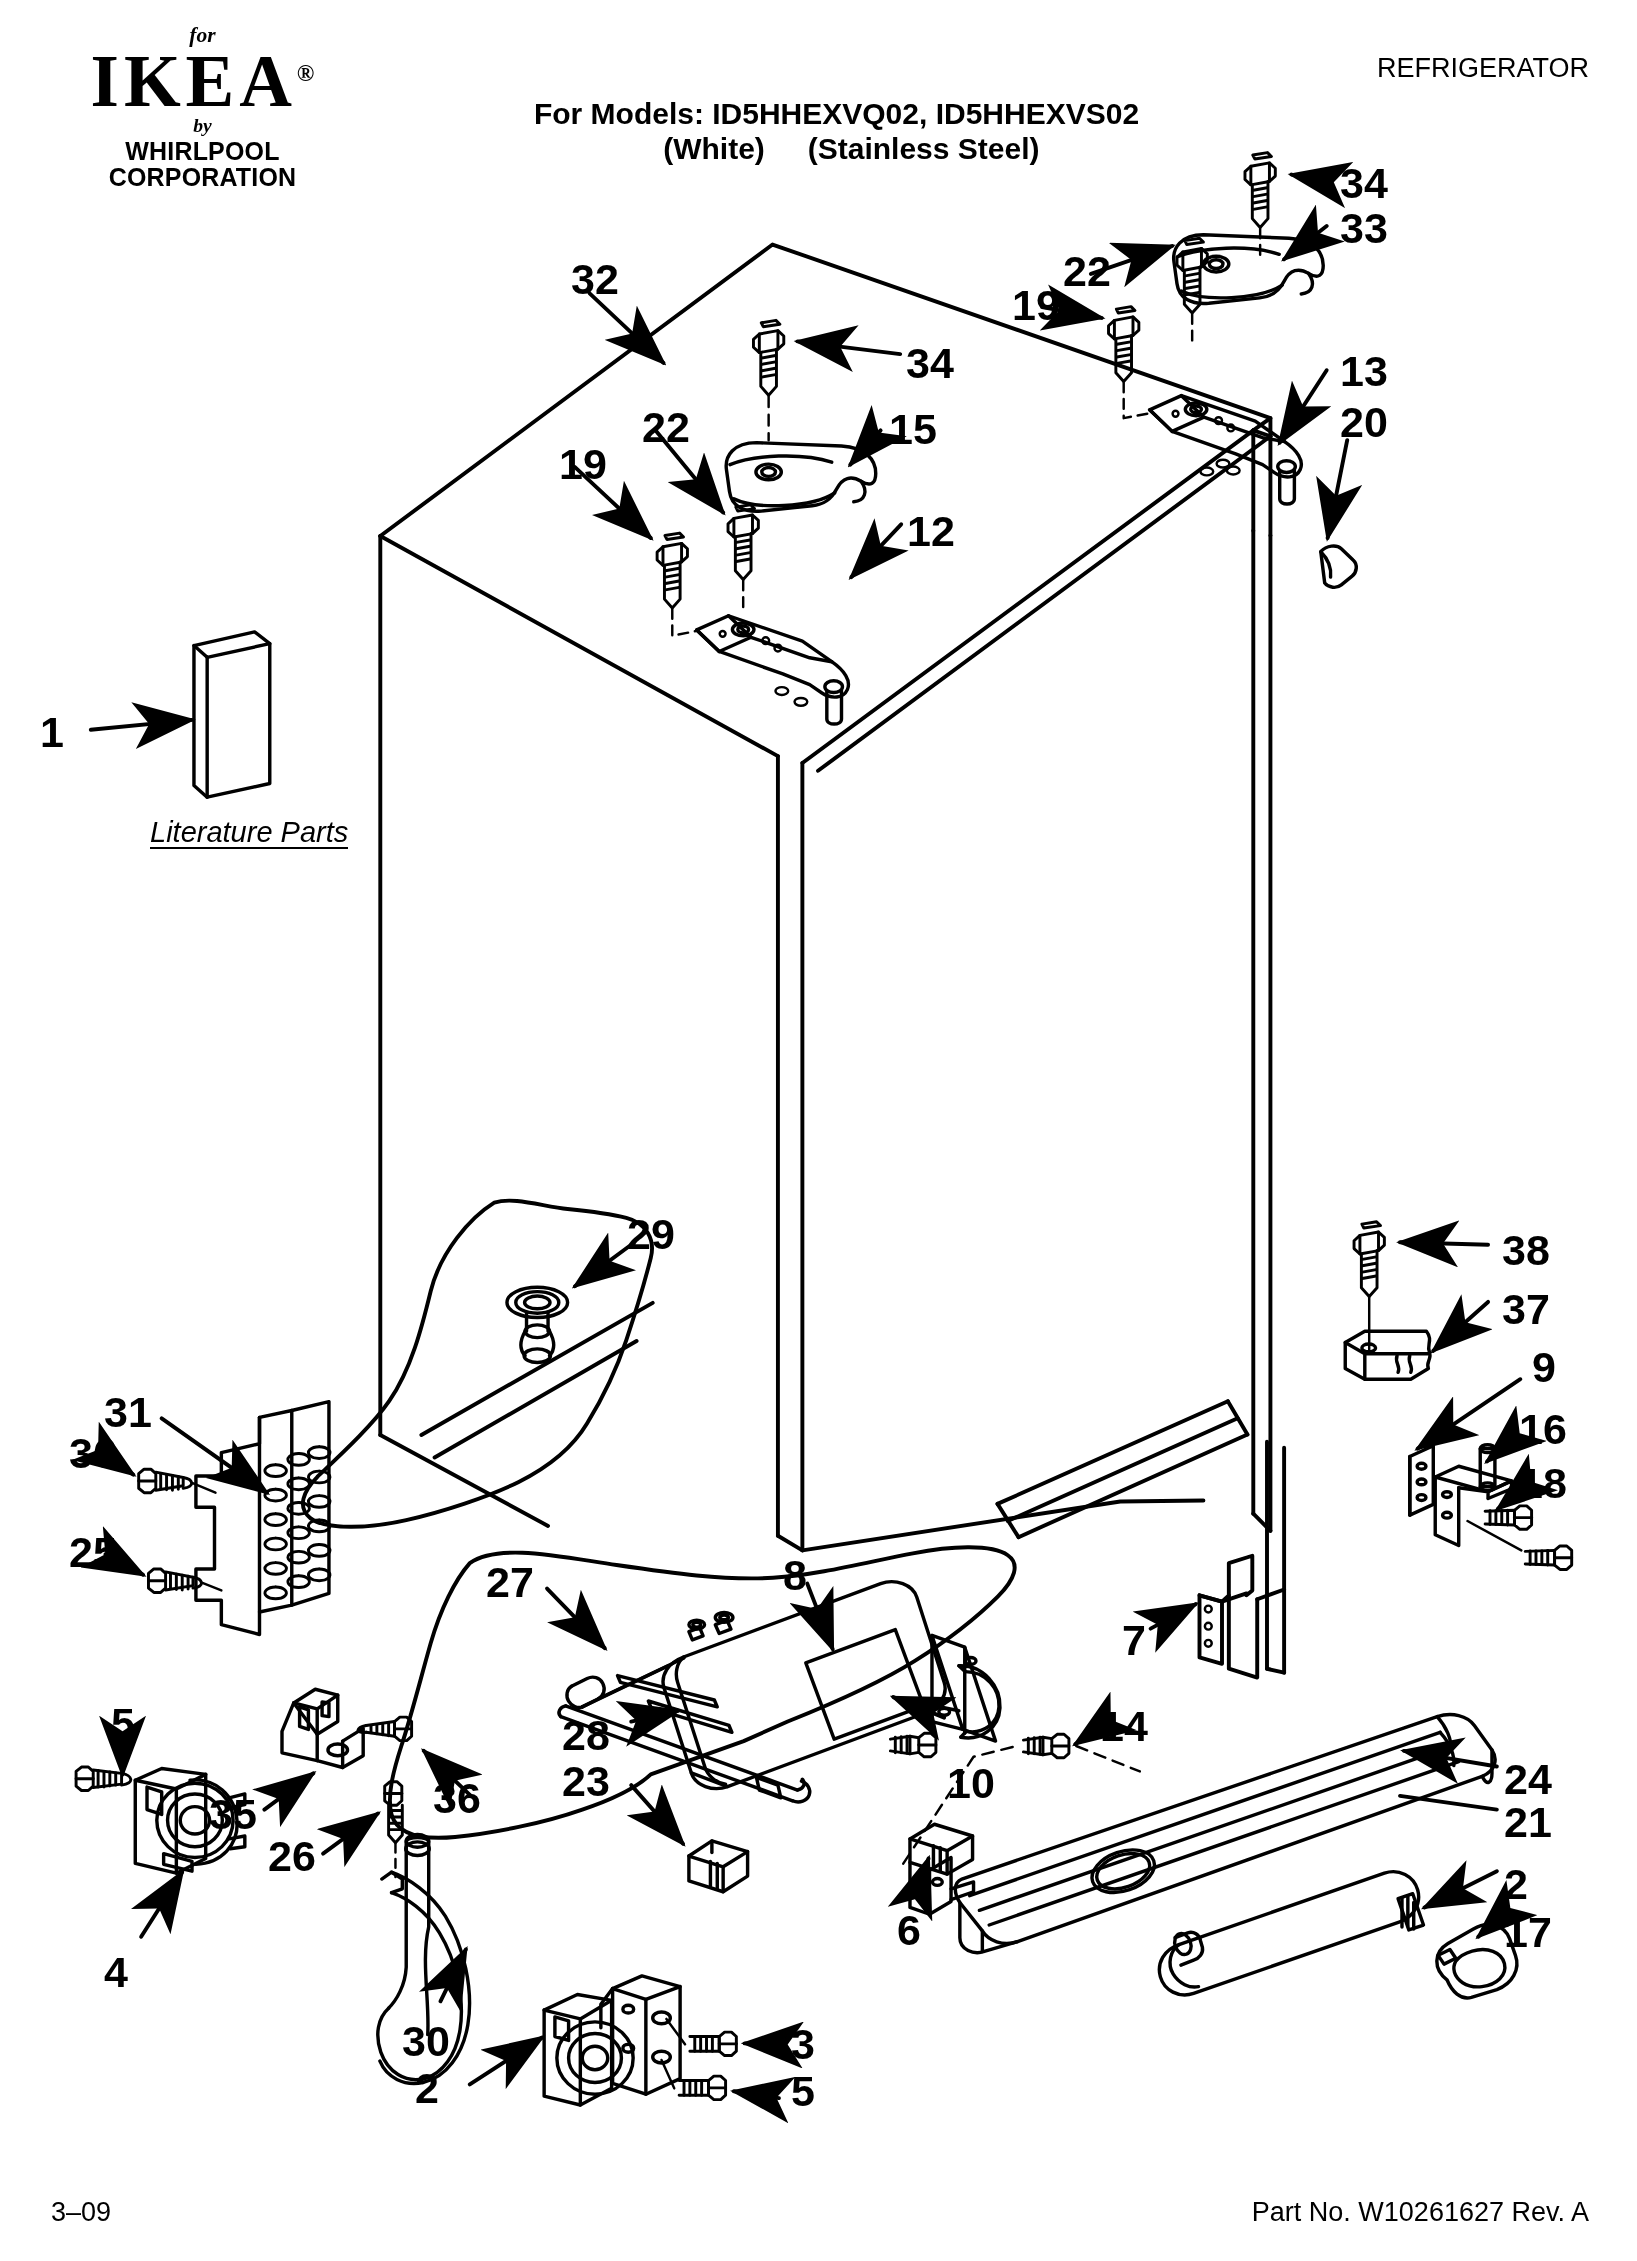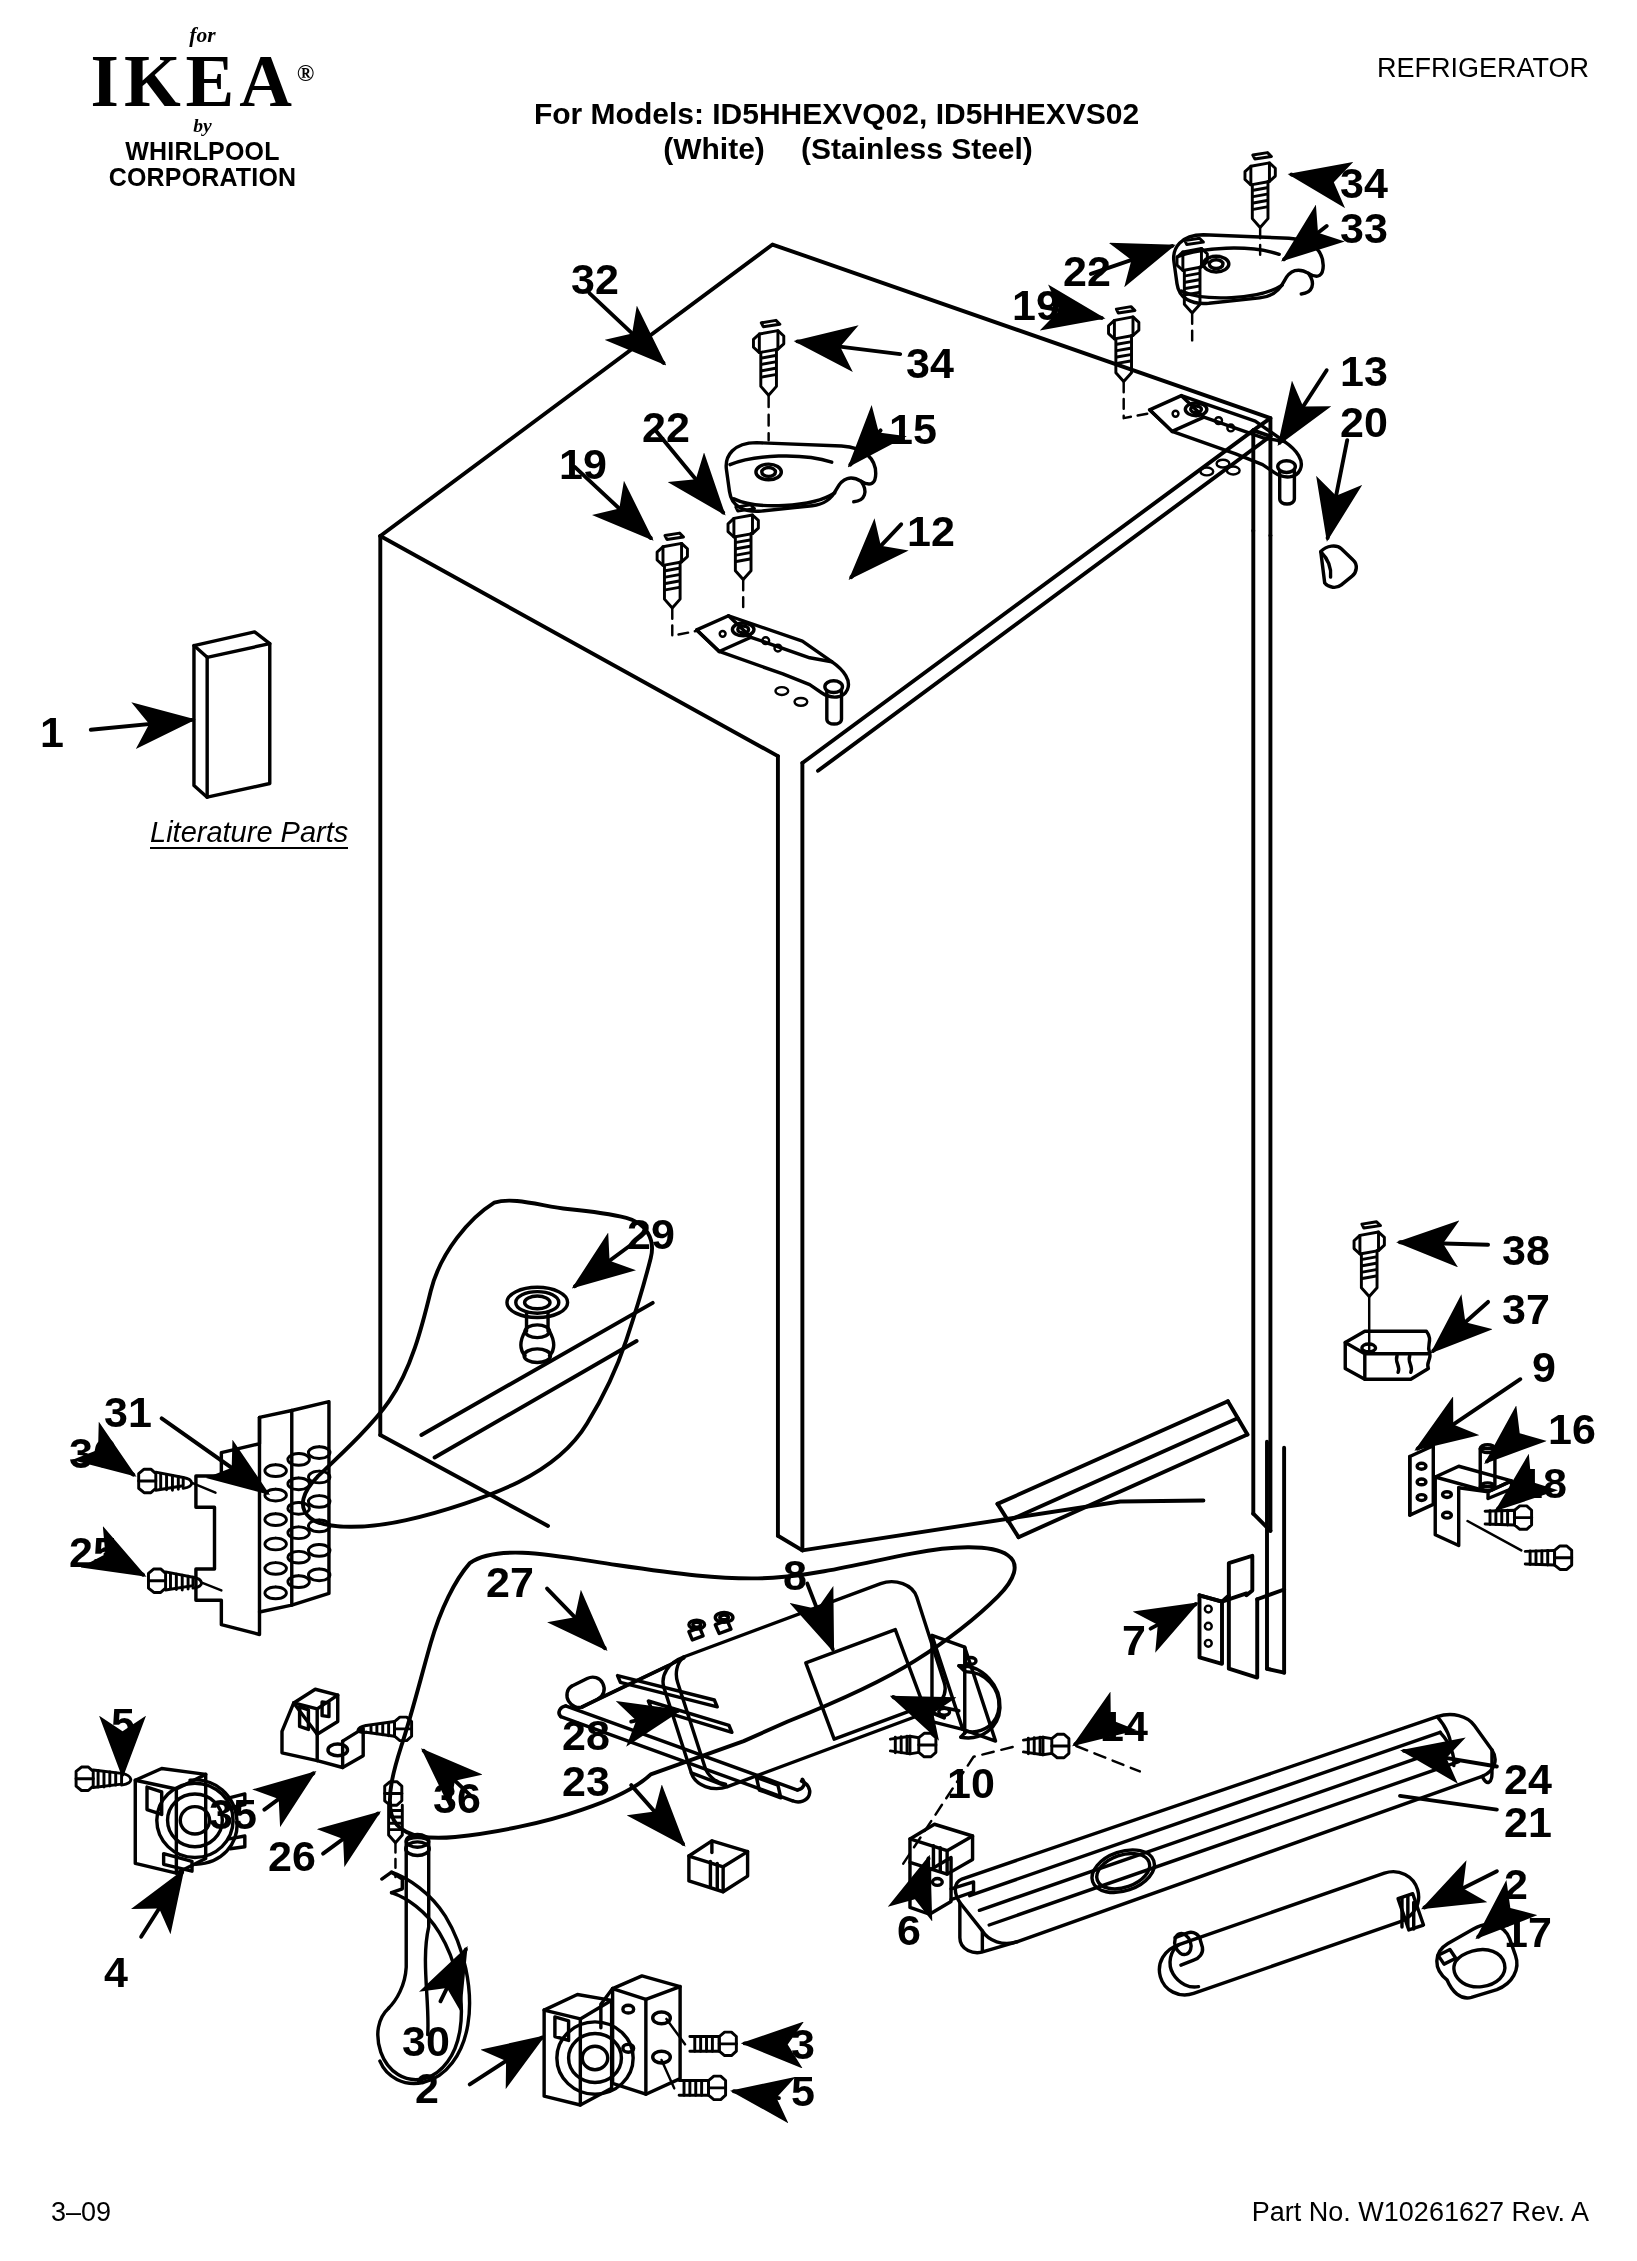--- a/index.html
+++ b/index.html
@@ -16,21 +16,21 @@
   #logo-by{font-family:"Liberation Serif",serif;font-style:italic;font-weight:bold;
            font-size:19.6px;line-height:1;margin-top:1px;}
   #logo-corp{font-weight:bold;font-size:26px;line-height:1;margin-top:2.9px;
              letter-spacing:0.2px;transform:scaleX(.96);}
 
   #title-block{position:absolute;left:489px;top:98px;width:695px;text-align:center;}
   #title-models{font-weight:bold;font-size:30px;line-height:1.06;white-space:nowrap;}
   #title-finish{font-weight:bold;font-size:30px;line-height:1.06;margin-top:2.9px;}
   #title-finish span{display:inline-block;}
   #finish-white{width:161px;text-align:center;}
-  #finish-ss{width:245px;text-align:center;}
+  #finish-ss{width:245px;text-align:right;}
 
   #doc-type{position:absolute;right:49px;top:53px;font-size:27px;letter-spacing:0px;}
 
   
   #foot-left{position:absolute;left:51px;top:2197px;font-size:27px;}
   #foot-right{position:absolute;right:49px;top:2197px;font-size:27px;white-space:nowrap;}
 
   
   #diagram{position:absolute;left:0;top:0;width:1638px;height:2261px;}
   #diagram svg{display:block;}
@@ -667,21 +667,21 @@
     <div class="callout" style="left: 1340px; top: 207px;">33</div>
     <div class="callout" style="left: 1063px; top: 250px;">22</div>
     <div class="callout" style="left: 1012px; top: 284px;">19</div>
     <div class="callout" style="left: 1340px; top: 350px;">13</div>
     <div class="callout" style="left: 1340px; top: 401px;">20</div>
     <div class="callout" style="left: 627px; top: 1213px;">29</div>
     <div class="callout" style="left: 1502px; top: 1229px;">38</div>
     <div class="callout" style="left: 1502px; top: 1288px;">37</div>
     <div class="callout" style="left: 1532px; top: 1346px;">9</div>
     <div class="callout" style="left: 104px; top: 1391px;">31</div>
-    <div class="callout" style="left: 1519px; top: 1408px; margin-left: 29px;">16</div>
+    <div class="callout" style="left: 1519px; top: 1408px;">16</div>
     <div class="callout" style="left: 69px; top: 1432px;">36</div>
     <div class="callout" style="left: 1519px; top: 1462px;">18</div>
     <div class="callout" style="left: 69px; top: 1531px;">25</div>
     <div class="callout" style="left: 486px; top: 1561px;">27</div>
     <div class="callout" style="left: 783px; top: 1554px;">8</div>
     <div class="callout" style="left: 1122px; top: 1619px;">7</div>
     <div class="callout" style="left: 562px; top: 1714px;">28</div>
     <div class="callout" style="left: 562px; top: 1760px;">23</div>
     <div class="callout" style="left: 947px; top: 1762px;">10</div>
     <div class="callout" style="left: 1100px; top: 1705px;">14</div>

